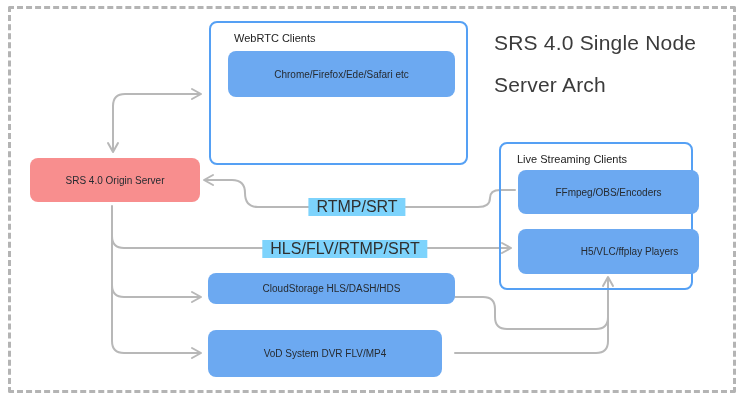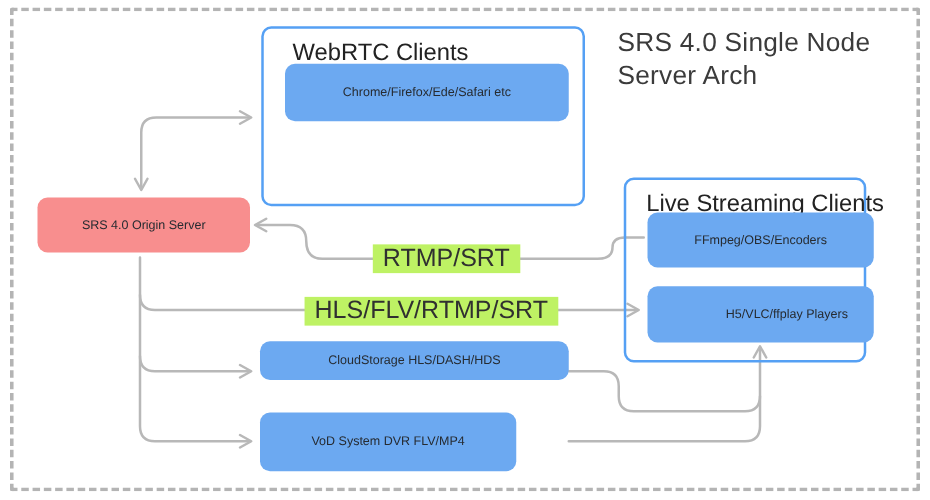--- a/index.html
+++ b/index.html
@@ -7,51 +7,51 @@
     position:relative;width:744px;height:400px;background:#ffffff;
     font-family:"Liberation Sans", sans-serif;overflow:hidden;
   }
   .dashed-frame{
     position:absolute;left:8px;top:6px;width:722px;height:381px;
     border:3px dashed #b4b4b4;border-radius:2px;
   }
   svg.edges{position:absolute;left:0;top:0;pointer-events:none;}
   .diagram-title{
     position:absolute;left:494px;top:22px;width:215px;
-    font-size:21px;line-height:26px;font-weight:500;color:#3b3b3b;
+    font-size:21px;line-height:42px;font-weight:500;color:#3b3b3b;
     letter-spacing:.2px;
   }
   .group{
     position:absolute;border:2px solid #55a0f4;border-radius:8px;
     background:transparent;box-sizing:border-box;
   }
   .group-webrtc{left:209px;top:21px;width:259px;height:144px;}
   .group-live{left:499px;top:142px;width:194px;height:148px;}
   .group-label{
-    position:absolute;font-size:19px;color:#222;white-space:nowrap;
+    position:absolute;font-size:11px;color:#222;white-space:nowrap;
   }
   .group-webrtc .group-label{left:23px;top:9px;}
   .group-live .group-label{left:16px;top:9px;}
   .node{
     position:absolute;display:flex;align-items:center;justify-content:center;
     border-radius:8px;font-size:10px;color:#262b31;text-align:center;
     box-sizing:border-box;white-space:nowrap;
   }
   .node-blue{background:#6ca9f1;}
   .node-red{background:#f88e8e;}
   .n-browsers{left:17px;top:28px;width:227px;height:46px;}
   .n-mobile{left:17px;top:86px;width:227px;height:48px;}
   .n-ffmpeg{left:17px;top:26px;width:181px;height:44px;}
   .n-players{left:17px;top:85px;width:181px;height:45px;padding-left:42px;}
   .n-origin{left:30px;top:158px;width:170px;height:44px;}
   .n-cloud{left:208px;top:273px;width:247px;height:31px;}
-  .n-vod{left:208px;top:330px;width:205px;height:47px;}
+  .n-vod{left:208px;top:330px;width:234px;height:47px;}
   .edge-label{
     position:absolute;transform:translate(-50%,-50%);
-    background:#bef264;padding:0 8px;font-size:20px;color:#303030;
+    background:#7dd3fc;padding:0 8px;font-size:16px;color:#303030;
     white-space:nowrap;
   }
   .el-rtmp{left:357px;top:207px;}
   .el-hls{left:313px;top:249px;margin-left:32px;}
 </style>
 </head>
 <body>
 
 <div class="stage">
 

